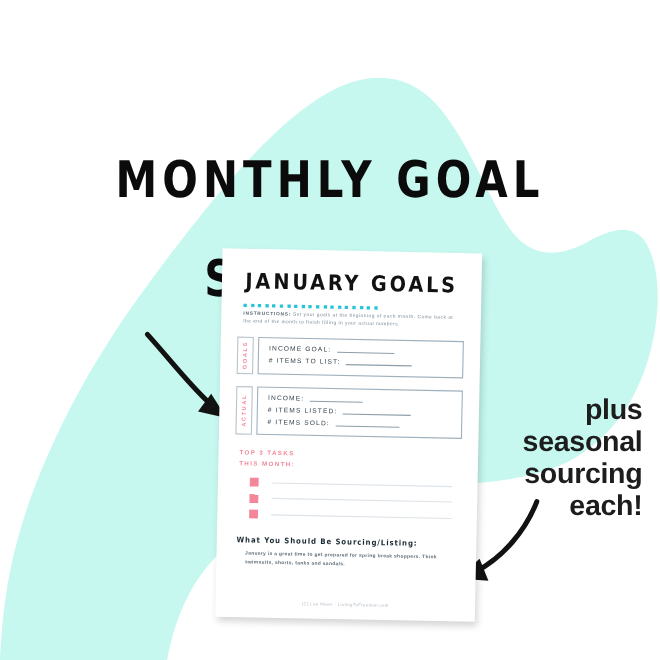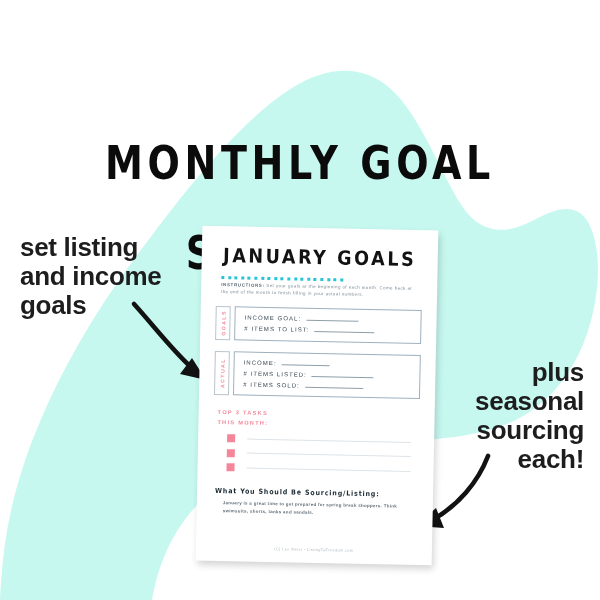--- a/index.html
+++ b/index.html
@@ -183,23 +183,20 @@
              C 300 448 252 460 214 490
              C 178 518 160 556 152 600
              Z" fill="#C6F8F0"></path>
   </svg>
 
   <div class="headline">
     <div>MONTHLY GOAL</div>
     <div class="l2">SETTING</div>
   </div>
 
-  <div class="callout callout-left">set listing
-and income
-goals</div>
   <svg class="arrow arrow-left" viewBox="0 0 90 92" aria-hidden="true">
     <path d="M 6 4 C 26 26 44 50 64 68" stroke="#121212" stroke-width="4.6" fill="none" stroke-linecap="round"></path>
     <path d="M 52 74 L 78 80 L 64 58 Z" fill="#121212"></path>
   </svg>
 
   <div class="callout callout-right">plus
 seasonal
 sourcing
 each!</div>
   <svg class="arrow arrow-right" viewBox="0 0 92 86" aria-hidden="true">

